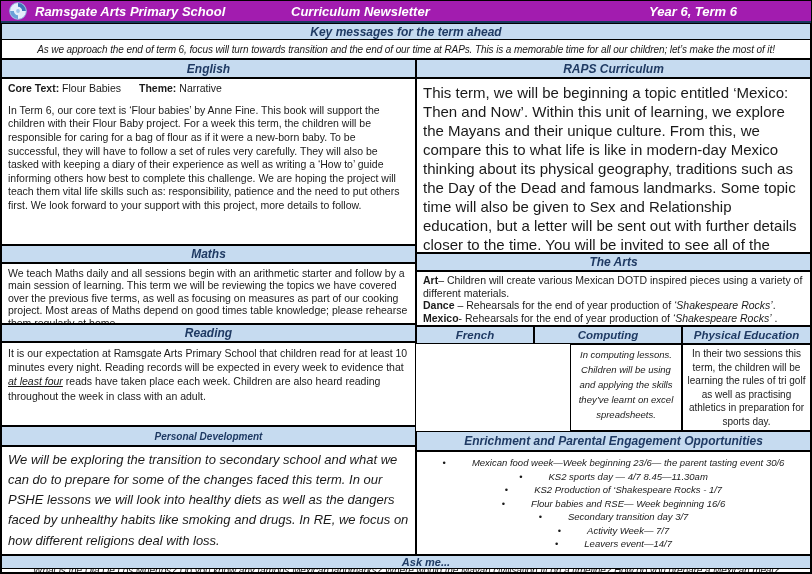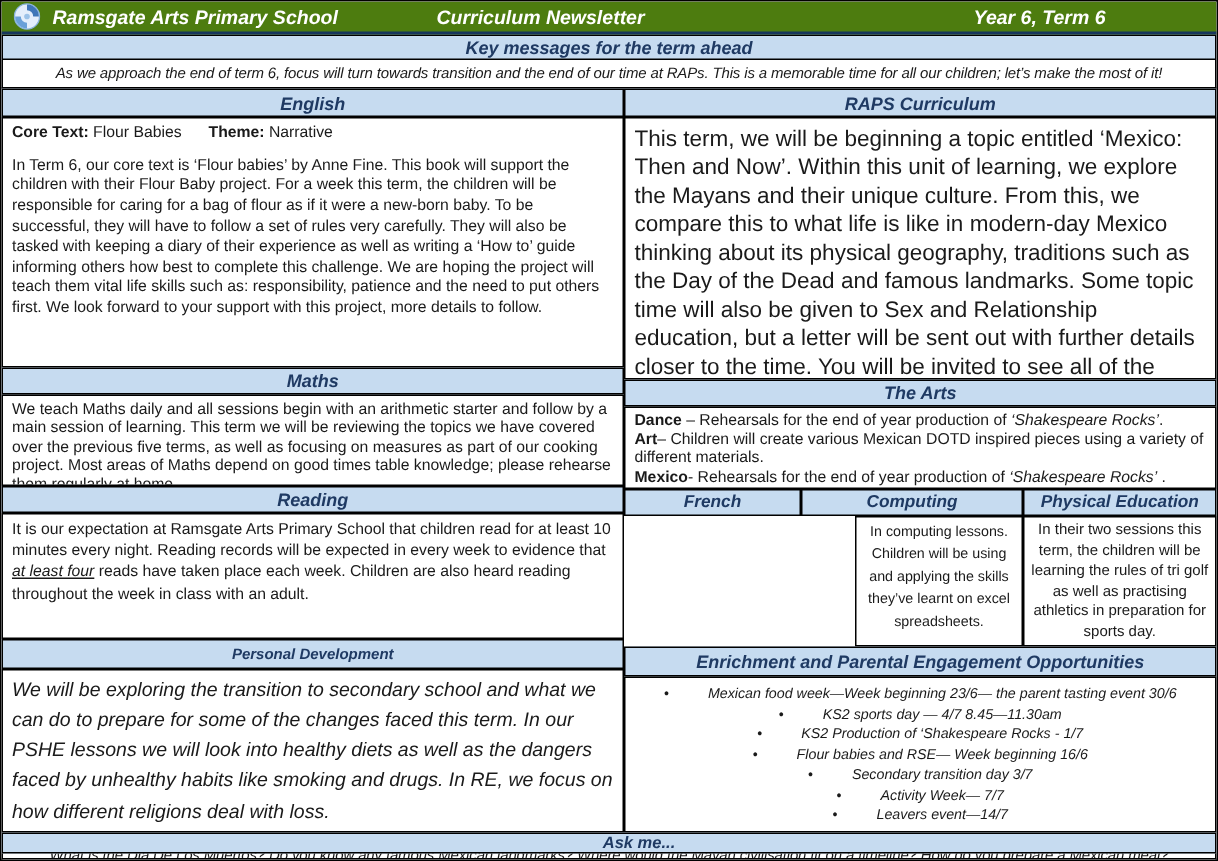--- a/index.html
+++ b/index.html
@@ -6,21 +6,21 @@
   html, body { background: #fff; }
   body { font-family: "Liberation Sans", sans-serif; color: #1a1a1a; }
   .page {
     position: relative; width: 812px; height: 574px;
     border: 1px solid #000; background: #fff; overflow: hidden;
     display: flex; flex-direction: column;
   }
   
   .topbar {
     position: relative; height: 22px; flex: 0 0 22px;
-    background: #4d7c0f; border-bottom: 2px solid #17365d;
+    background: #a21caf; border-bottom: 2px solid #17365d;
     color: #fff; font-style: italic; font-weight: bold; font-size: 13px;
     display: flex; align-items: center;
   }
   .logo { display: inline-flex; width: 18px; height: 18px; margin-left: 8px; }
   .logo svg { width: 18px; height: 18px; }
   .hdr-school { margin-left: 8px; }
   .hdr-title { position: absolute; left: 290px; }
   .hdr-term { position: absolute; right: 74px; }
   
   .sechead {
@@ -60,21 +60,21 @@
   .arts-line i { font-style: italic; }
   
   .fcp { flex: 0 0 101px; display: flex; }
   .subcol { display: flex; flex-direction: column; }
   .subcol-french { width: 118px; flex: 0 0 118px; }
   .subcol-computing { width: 148px; flex: 0 0 148px; }
   .subcol-pe { flex: 1; }
   .sub-head { height: 18px; font-size: 11.5px; }
   .sub-body { flex: 1; text-align: center; display: flex; align-items: flex-start; justify-content: center; }
   .b-french { font-style: italic; font-size: 8.5px; line-height: 12.5px; padding: 2px 3px; }
-  .b-computing { font-size: 9.5px; line-height: 15px; padding: 2px 6px; margin-left: 36px; }
+  .b-computing { font-style: italic; font-size: 9.5px; line-height: 15px; padding: 2px 6px; margin-left: 36px; }
   .b-pe { font-size: 10px; line-height: 13.5px; padding: 2px 4px; }
   .h-enrich-head { height: 20px; }
   .b-enrich { flex: 1; font-style: italic; font-size: 9.5px; line-height: 13.5px; padding-top: 4px; }
   .enrich-item { text-align: center; }
   .enrich-item::before { content: "\2022"; font-style: normal; margin-right: 26px; }
   
   .ask-head { height: 14px; flex: 0 0 14px; font-size: 11px; padding-left: 40px; }
   .ask-text {
     flex: 1; border: 1px solid #000; border-top: none;
     font-style: italic; font-size: 10px; letter-spacing: -0.1px;
@@ -128,22 +128,22 @@
       <div class="sechead h-pd-head">Personal Development</div>
       <div class="cellbody b-pd">We will be exploring the transition to secondary school and what we can do to prepare for some of the changes faced this term. In our PSHE lessons we will look into healthy diets as well as the dangers faced by unhealthy habits like smoking and drugs. In RE, we focus on how different religions deal with loss.</div>
     </div>
 
     <div class="col col-right">
       <div class="sechead h-raps-head">RAPS Curriculum</div>
       <div class="cellbody b-raps">This term, we will be beginning a topic entitled ‘Mexico: Then and Now’. Within this unit of learning, we explore the Mayans and their unique culture. From this, we compare this to what life is like in modern-day Mexico thinking about its physical geography, traditions such as the Day of the Dead and famous landmarks. Some topic time will also be given to Sex and Relationship education, but a letter will be sent out with further details closer to the time. You will be invited to see all of the resources that will be shared with your child during this sensitive topic.</div>
 
       <div class="sechead h-arts-head">The Arts</div>
       <div class="cellbody b-arts">
+        <p class="arts-line"><b>Art</b><span>– </span><span>Children will create various Mexican DOTD inspired pieces using a variety of different materials.</span><i></i><span></span></p>
         <p class="arts-line"><b>Dance</b><span> – </span><span>Rehearsals for the end of year production of </span><i>‘Shakespeare Rocks’</i><span>.</span></p>
-        <p class="arts-line"><b>Art</b><span>– </span><span>Children will create various Mexican DOTD inspired pieces using a variety of different materials.</span><i></i><span></span></p>
         <p class="arts-line"><b>Mexico</b><span>- </span><span>Rehearsals for the end of year production of </span><i>‘Shakespeare Rocks’</i><span> .</span></p>
         <p class="arts-line"><b>Music</b><span>– </span><span>Rehearsals for the end of year production of </span><i>‘Shakespeare Rocks’</i><span>.</span></p>
       </div>
 
       <div class="fcp">
         <div class="subcol subcol-french">
           <div class="sechead sub-head">French</div>
         </div>
         <div class="subcol subcol-computing">
           <div class="sechead sub-head">Computing</div>

